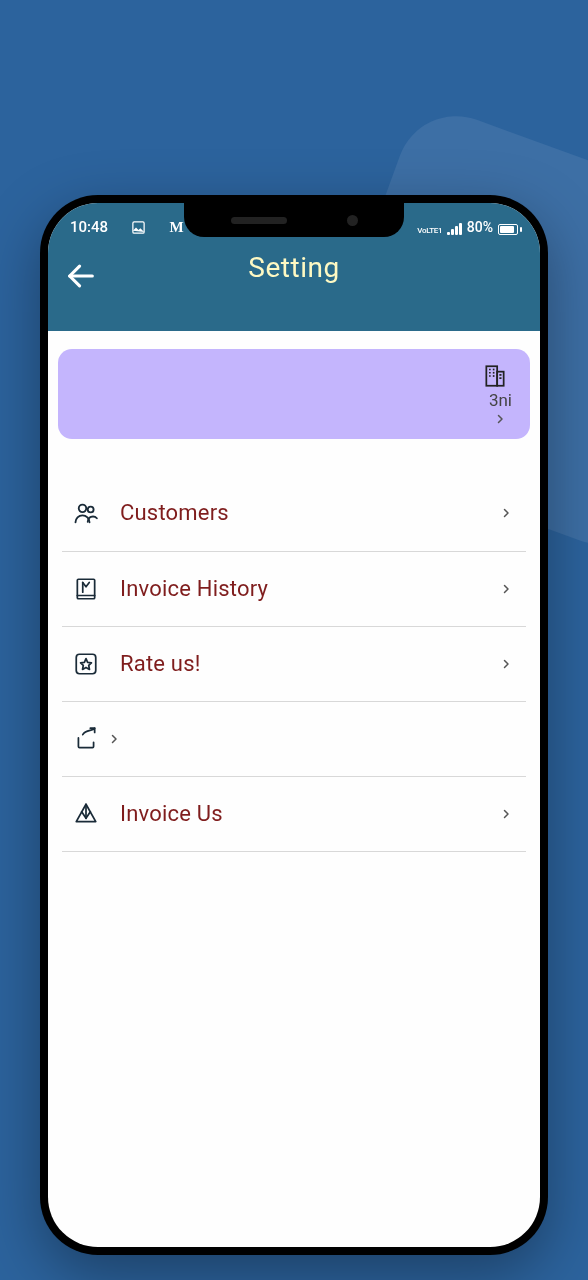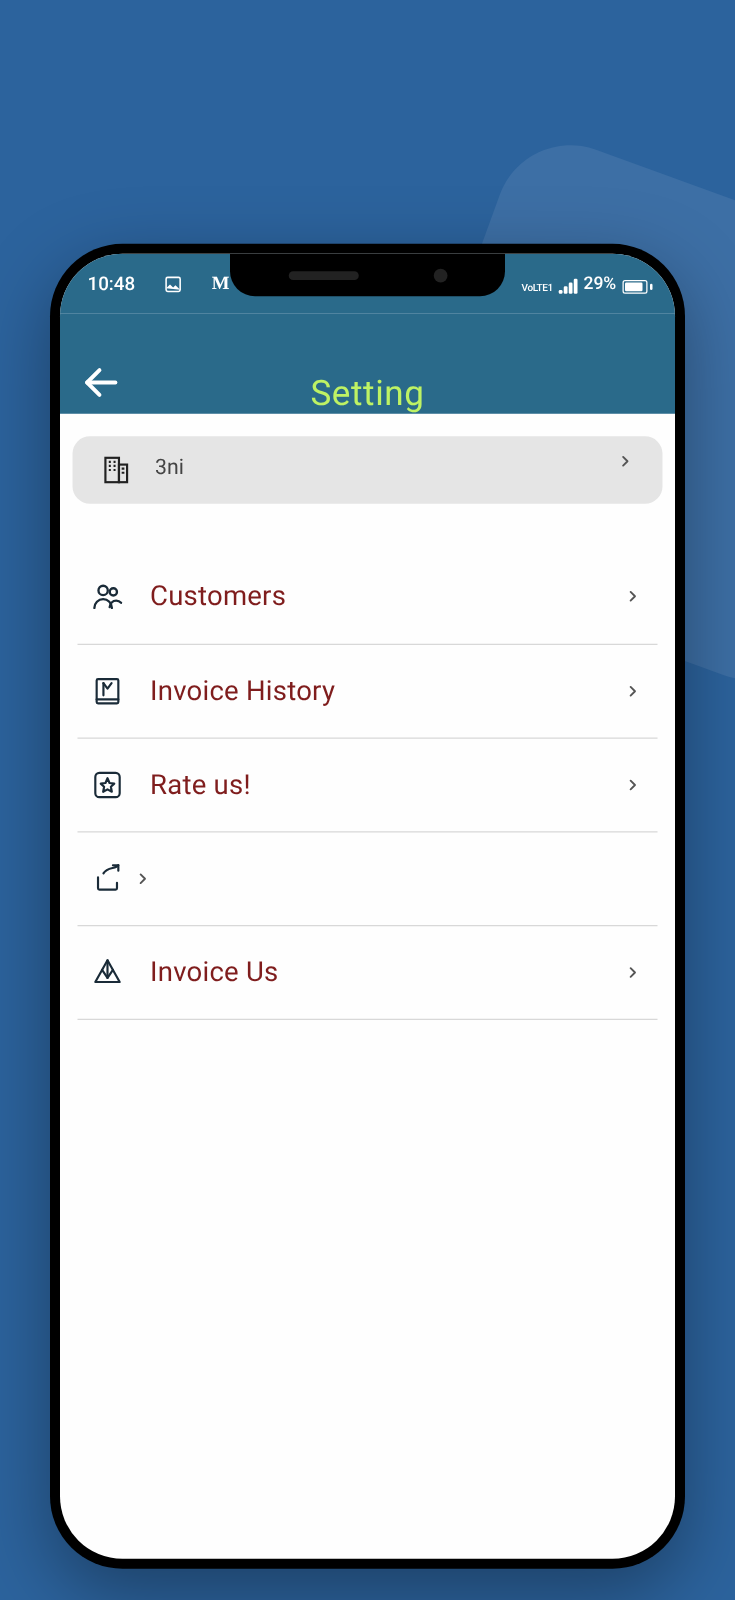--- a/index.html
+++ b/index.html
@@ -71,45 +71,46 @@
   }
   .status-left { display: flex; align-items: center; gap: 23px; }
   .status-right { display: flex; align-items: flex-end; gap: 5px; font-size: 14px; }
   .sb-icon { width: 15px; height: 15px; display: inline-flex; align-items: center; justify-content: center; }
   .gmail-m { font-family: Georgia, serif; font-weight: bold; font-size: 15px; }
 
   .app-bar {
     height: 80px;
     background: #2a6a8a;
     display: flex;
-    align-items: flex-end;
+    align-items: flex-start;
     position: relative;
-    color: #bef264;
+    color: #fef9c3;
   }
   .back-btn {
     width: 50px; height: 50px;
     display: flex; align-items: center; justify-content: center;
     margin-left: 8px;
   }
   .app-title {
     position: absolute;
     left: 50%; transform: translateX(-50%);
     font-size: 28px;
     letter-spacing: 0.5px;
     font-weight: 400;
   }
 
   .content { padding: 18px 10px 0; }
 
   .company-card {
-    background: #e5e5e5;
+    background: #c4b5fd;
     border-radius: 14px;
     padding: 14px 18px;
     display: flex;
-    align-items: flex-start;
+    align-items: flex-end;
+    flex-direction: column;
   }
   .co-icon { width: 34px; display:flex; justify-content:center; }
   .co-text { margin-left: 14px; flex: 1; color: #444; font-size: 17px; line-height: 1.4; }
   .chev { width: 24px; display:flex; align-items:center; justify-content:center; color:#555; }
 
   .menu { margin-top: 36px; padding: 0 4px; }
   .menu-item {
     display: flex;
     align-items: center;
     padding: 24px 8px;
@@ -157,21 +158,21 @@
         <span class="sb-icon gmail-m">M</span>
       </div>
       <div class="status-right">
         <span class="lte">VoLTE1</span>
         <span class="signal">
             <span></span>
             <span></span>
             <span></span>
             <span></span>
           </span>
-        <span>29%</span>
+        <span>80%</span>
         <span class="battery">
           <span class="batt-body">
               <span class="batt-fill"></span>
             </span>
             <span class="batt-tip"></span>
         </span>
       </div>
     </div>
 
     <div class="app-bar">

